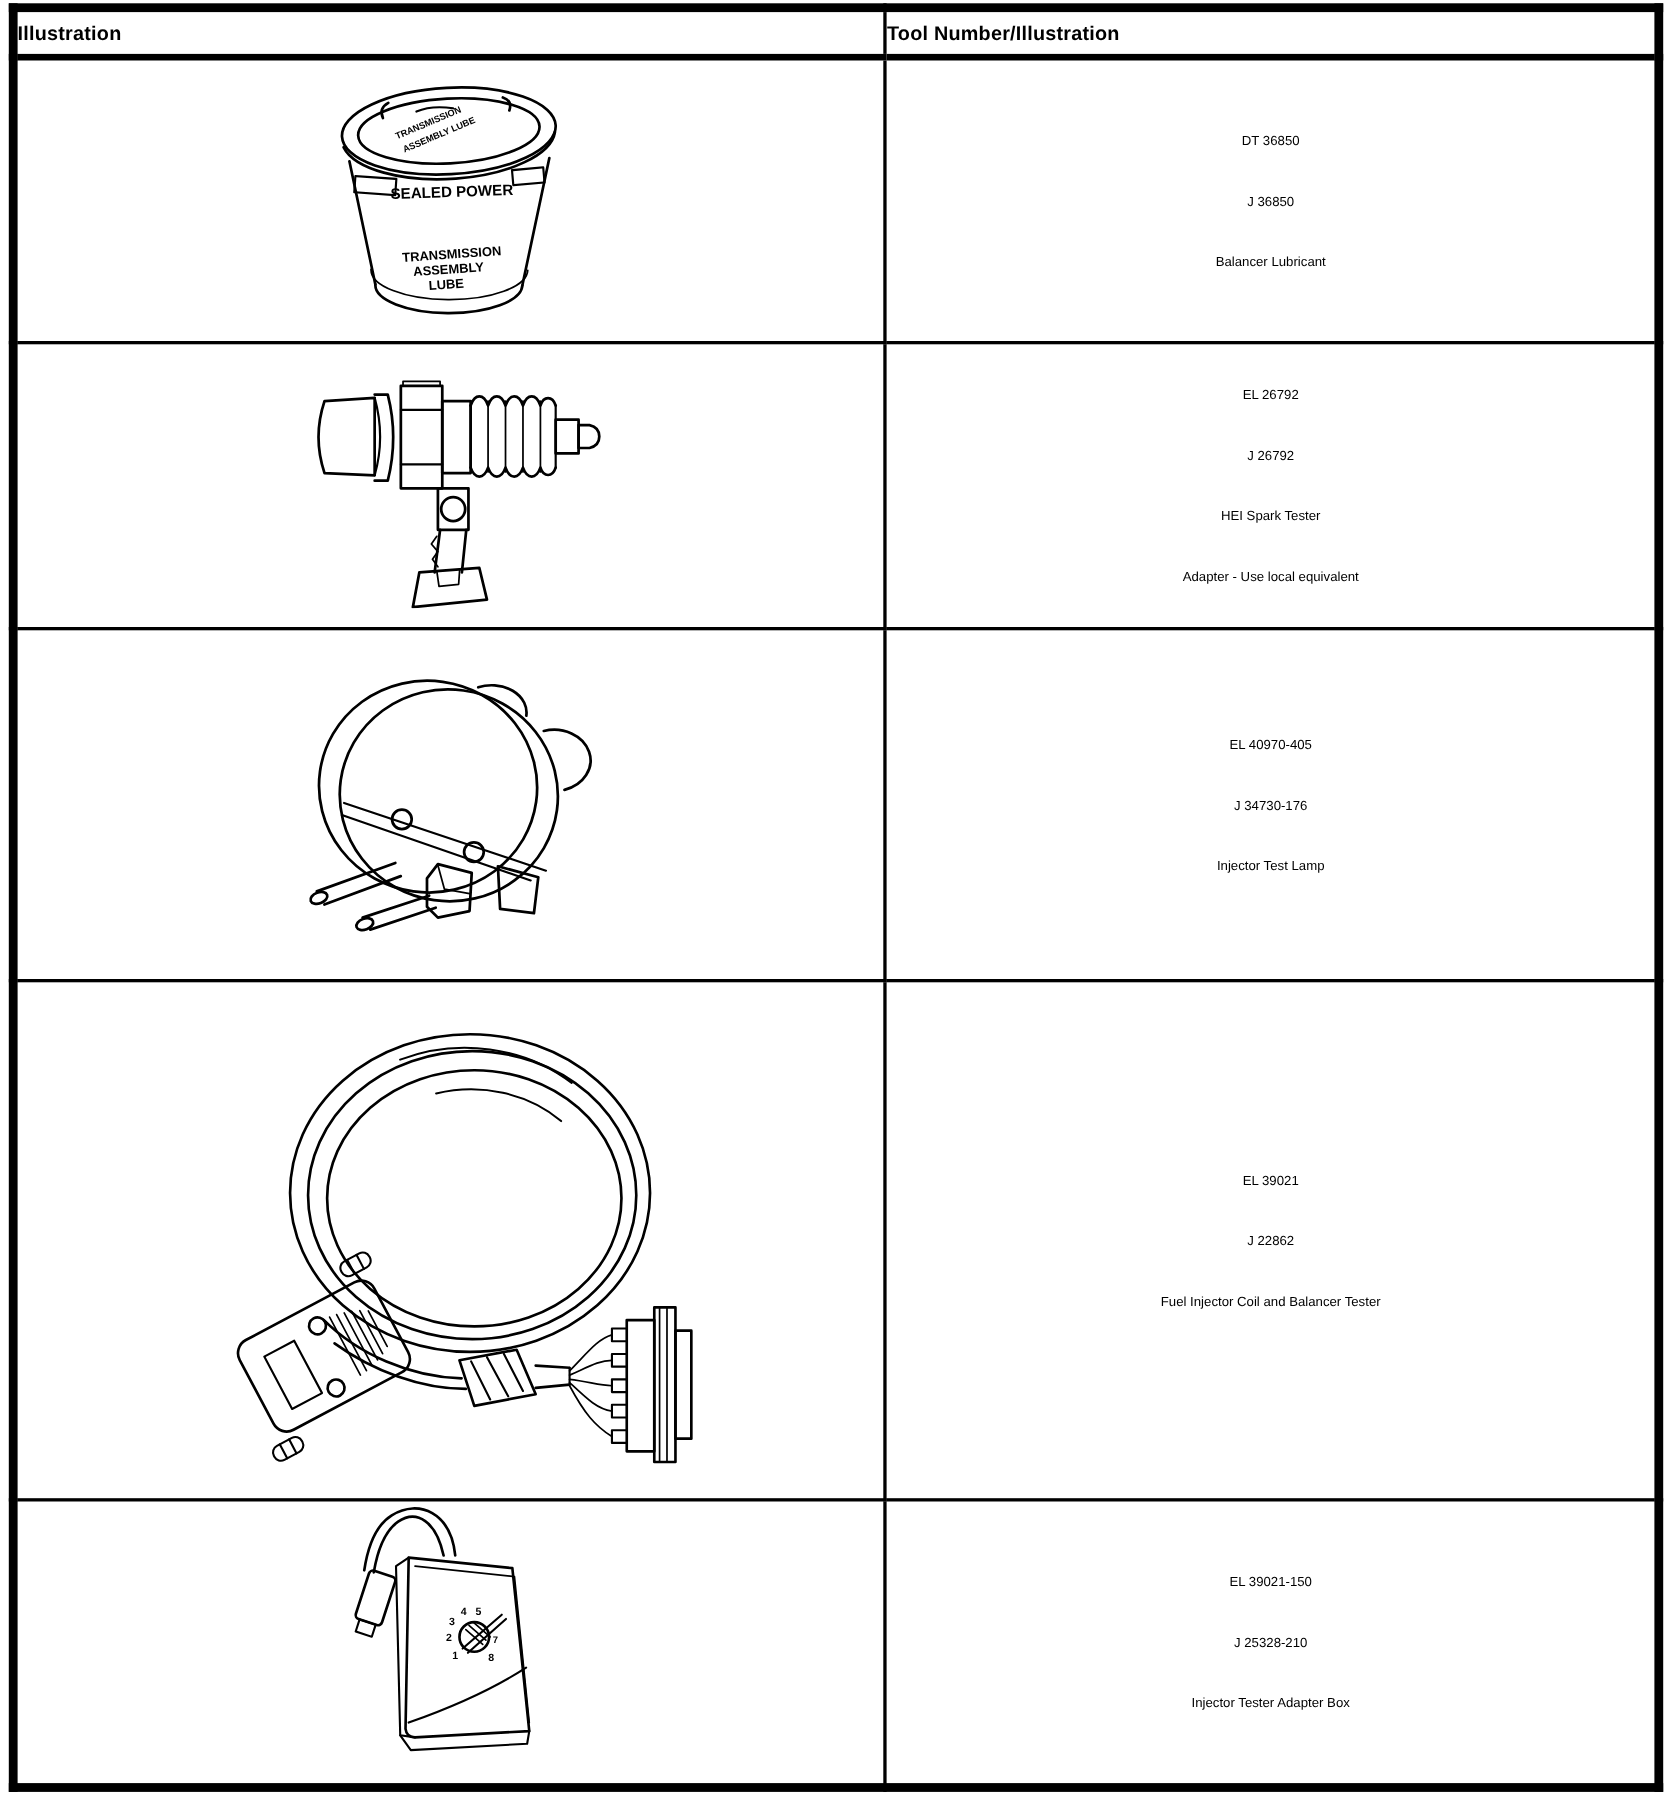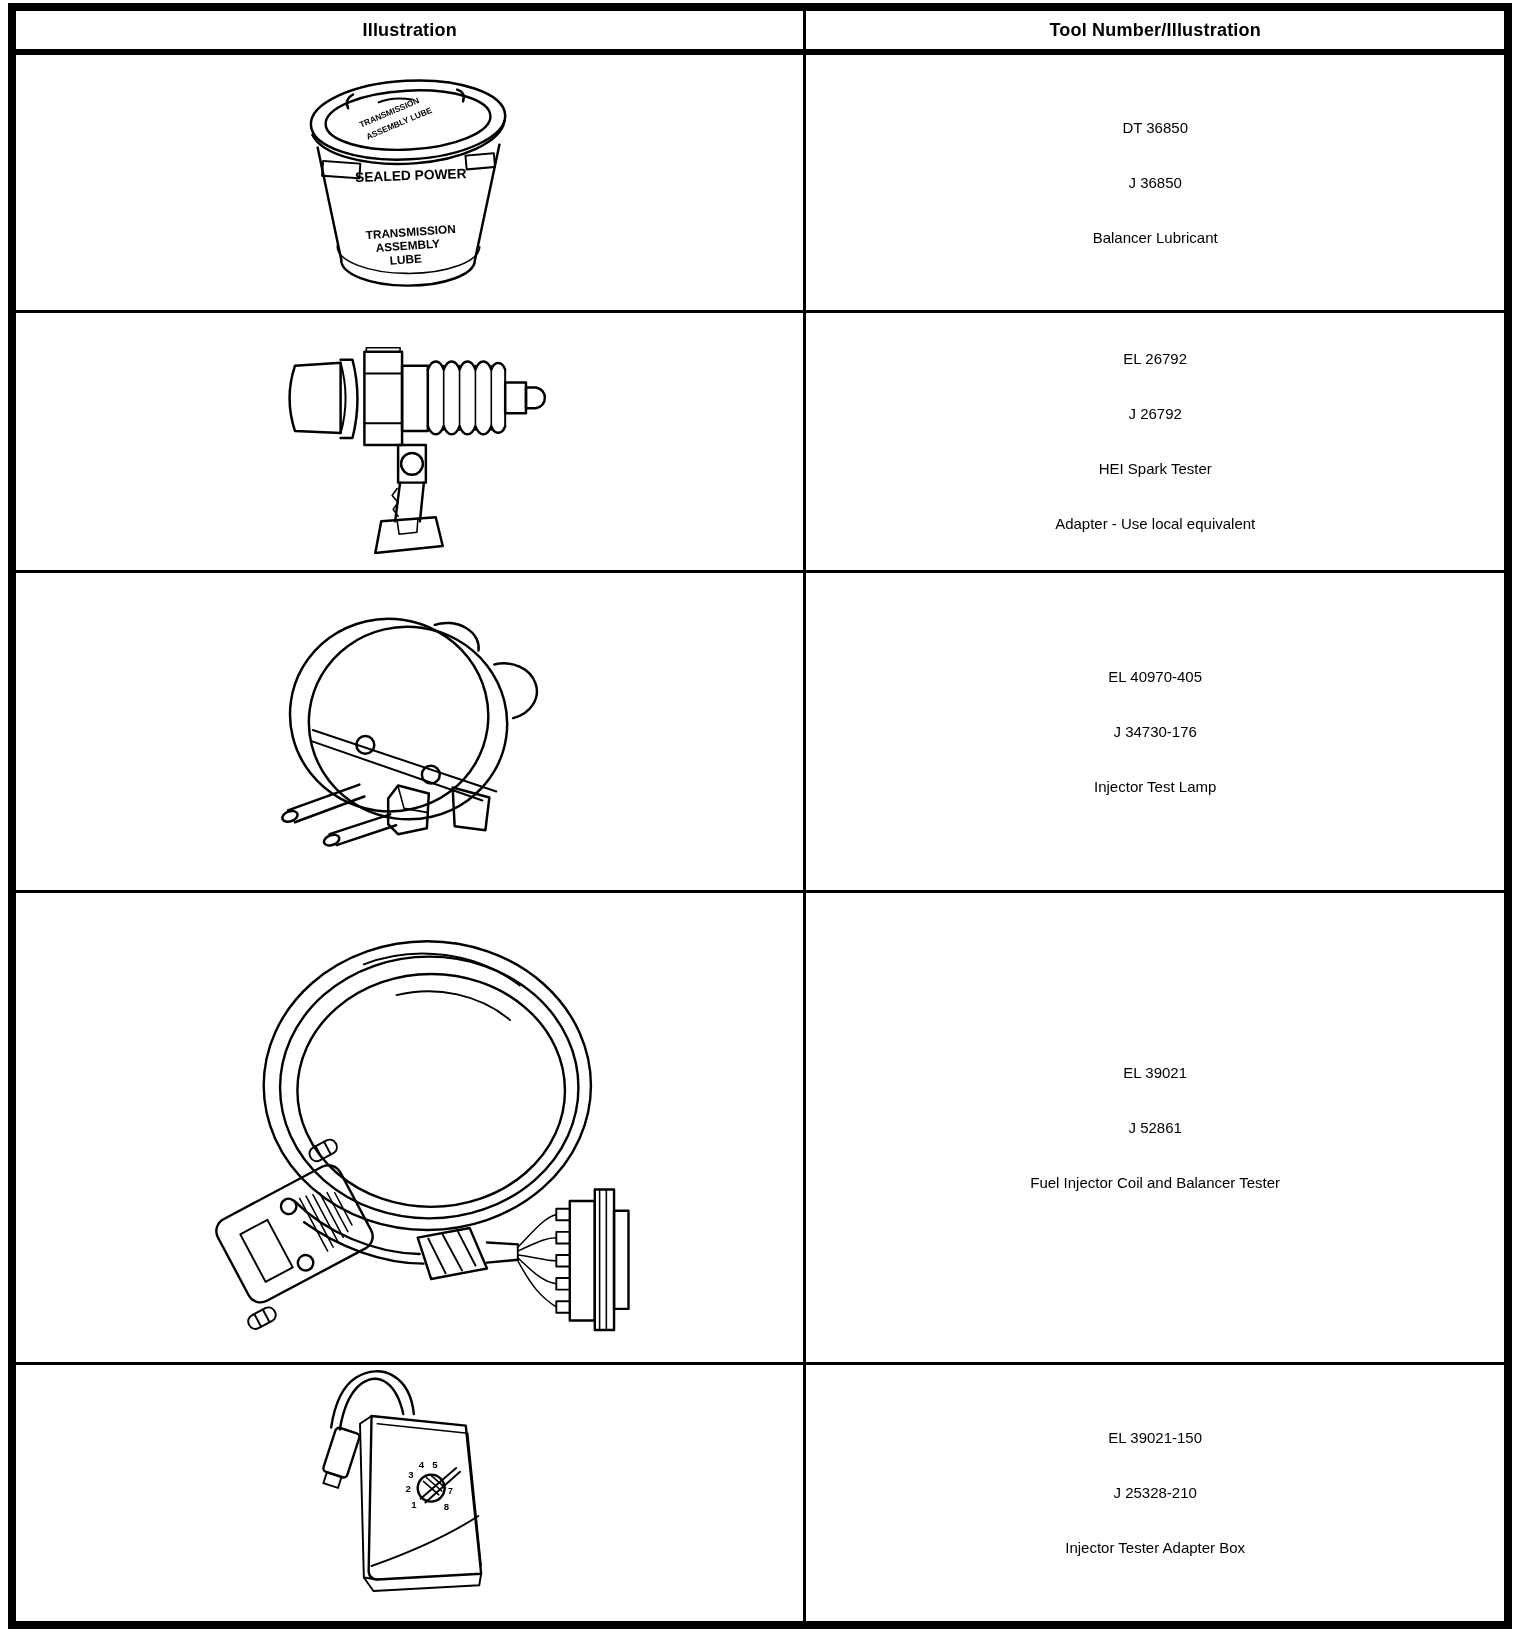--- a/index.html
+++ b/index.html
@@ -27,40 +27,40 @@
     border: 3px solid #000000;
     padding: 0;
     background: #ffffff;
   }
   thead th {
     height: 38px;
     border-bottom-width: 6px !important;
     font-size: 18px;
     font-weight: bold;
     color: #000000;
-    text-align: center;
+    text-align: left;
     vertical-align: middle;
     letter-spacing: 0.2px;
   }
   td.illus-cell {
     text-align: center;
     vertical-align: middle;
   }
   td.desc-cell {
     vertical-align: middle;
   }
   .desc-stack {
     display: flex;
     flex-direction: column;
     align-items: center;
     justify-content: center;
     gap: 35px;
   }
   .desc-line {
-    font-size: 15px;
+    font-size: 12px;
     line-height: 20px;
     color: #000000;
     white-space: nowrap;
   }
   tr.row-1 td { height: 255px; }
   tr.row-2 td { height: 257px; }
   tr.row-3 td { height: 317px; }
   tr.row-4 td { height: 469px; }
   tr.row-5 td { height: 256px; }
   svg .ln {
@@ -244,21 +244,21 @@
                   <rect x="-86" y="54" width="30" height="15" rx="7"></rect>
                   <path d="M-76,54 v15 M-66,54 v15"></path>
                 </g>
               </g>
             </g>
           </svg>
         </td>
         <td class="desc-cell">
           <div class="desc-stack">
             <div class="desc-line">EL 39021</div>
-            <div class="desc-line">J 52861</div>
+            <div class="desc-line">J 22862</div>
             <div class="desc-line">Fuel Injector Coil and Balancer Tester</div>
           </div>
         </td>
       </tr>
 
       <tr class="row-5">
         <td class="illus-cell">
           <svg width="236" height="250" viewBox="0 0 240 260">
             <g class="ln">
 

